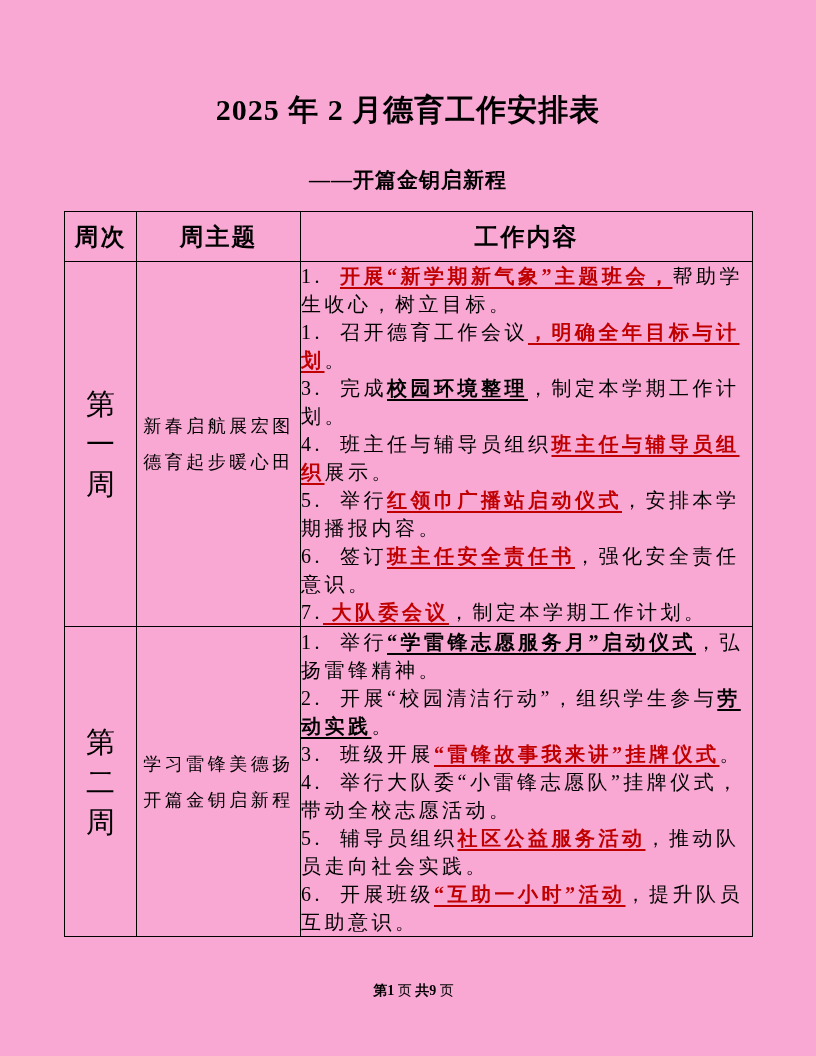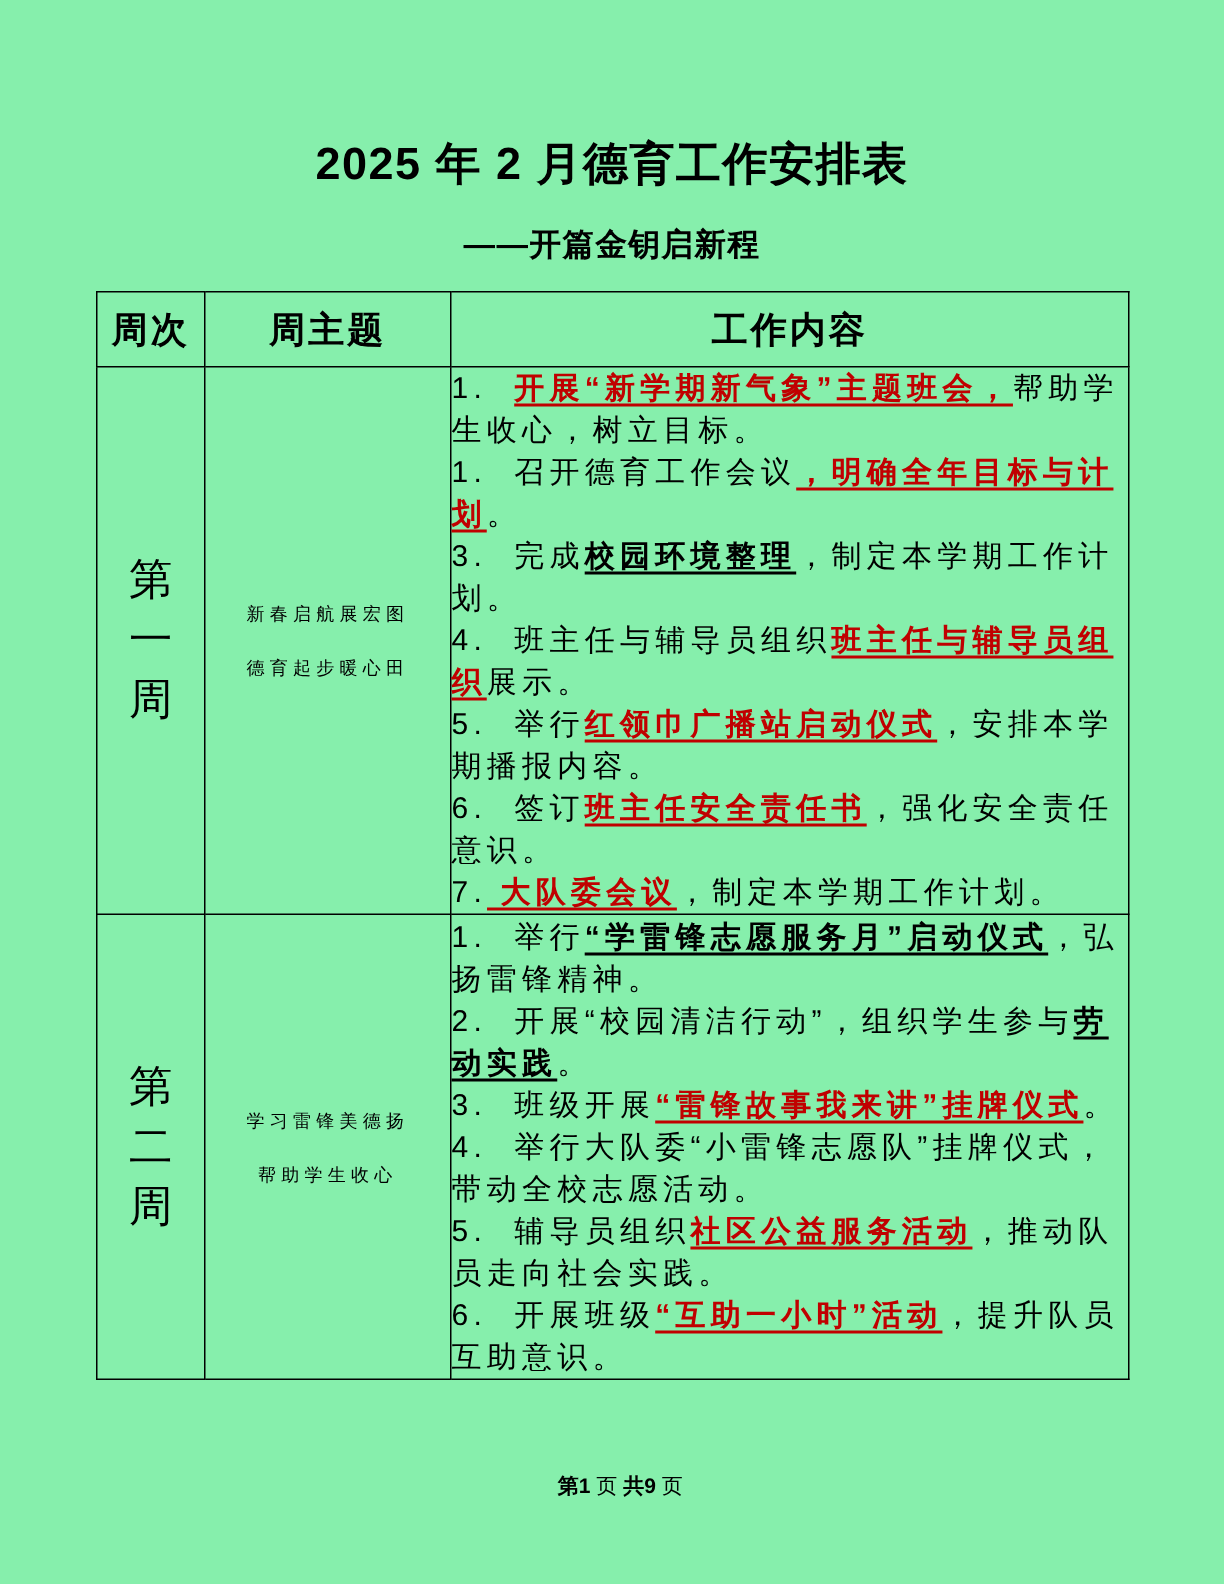--- a/index.html
+++ b/index.html
@@ -5,36 +5,36 @@
   html, body {
     margin: 0;
     padding: 0;
     background: #ffffff;
   }
   .page {
     position: relative;
     width: 816px;
     height: 1056px;
     margin: 0 auto;
-    background: #86efac;
-    font-family: Liberation Sans, sans-serif;
+    background: #f9a8d4;
+    font-family: Liberation Serif, serif;
     color: #000000;
     overflow: hidden;
   }
   .doc-title {
     margin: 0;
     padding-top: 92px;
     text-align: center;
     font-size: 30px;
     font-weight: bold;
     line-height: 1.2;
     letter-spacing: 1px;
   }
   .doc-subtitle {
-    margin: 0;
+    margin: 17px;
     padding-top: 24px;
     text-align: center;
     font-size: 21px;
     font-weight: bold;
     line-height: 1.1;
     letter-spacing: 1px;
   }
   table.schedule {
     border-collapse: collapse;
     table-layout: fixed;
@@ -67,21 +67,21 @@
     white-space: pre-line;
     font-size: 29px;
     line-height: 40px;
     letter-spacing: 0;
   }
   td.theme-cell {
     text-align: center;
     vertical-align: middle;
   }
   .theme-line {
-    font-size: 12px;
+    font-size: 18px;
     line-height: 36px;
     letter-spacing: 3.5px;
   }
   td.content-cell {
     vertical-align: middle;
     padding: 4px 6px 4px 6px;
   }
   .work-item {
     font-size: 20px;
     line-height: 28px;
@@ -152,21 +152,21 @@
           </td>
         </tr>
         <tr class="row-2">
           <td class="week-cell">
             <div class="week-text">第
 二
 周</div>
           </td>
           <td class="theme-cell">
             <div class="theme-line">学习雷锋美德扬</div>
-            <div class="theme-line">帮助学生收心</div>
+            <div class="theme-line">开篇金钥启新程</div>
           </td>
           <td class="content-cell">
             <div class="work-item"><span class="seg">1.  举行</span><span class="seg b u">“学雷锋志愿服务月”启动仪式</span><span class="seg">，弘扬雷锋精神。</span></div>
             <div class="work-item"><span class="seg">2.  开展“校园清洁行动”，组织学生参与</span><span class="seg b u">劳动实践</span><span class="seg">。</span></div>
             <div class="work-item"><span class="seg">3.  班级开展</span><span class="seg b u red">“雷锋故事我来讲”挂牌仪式</span><span class="seg">。</span></div>
             <div class="work-item"><span class="seg">4.  举行大队委“小雷锋志愿队”挂牌仪式，带动全校志愿活动。</span></div>
             <div class="work-item"><span class="seg">5.  辅导员组织</span><span class="seg b u red">社区公益服务活动</span><span class="seg">，推动队员走向社会实践。</span></div>
             <div class="work-item"><span class="seg">6.  开展班级</span><span class="seg b u red">“互助一小时”活动</span><span class="seg">，提升队员互助意识。</span></div>
           </td>
         </tr>

